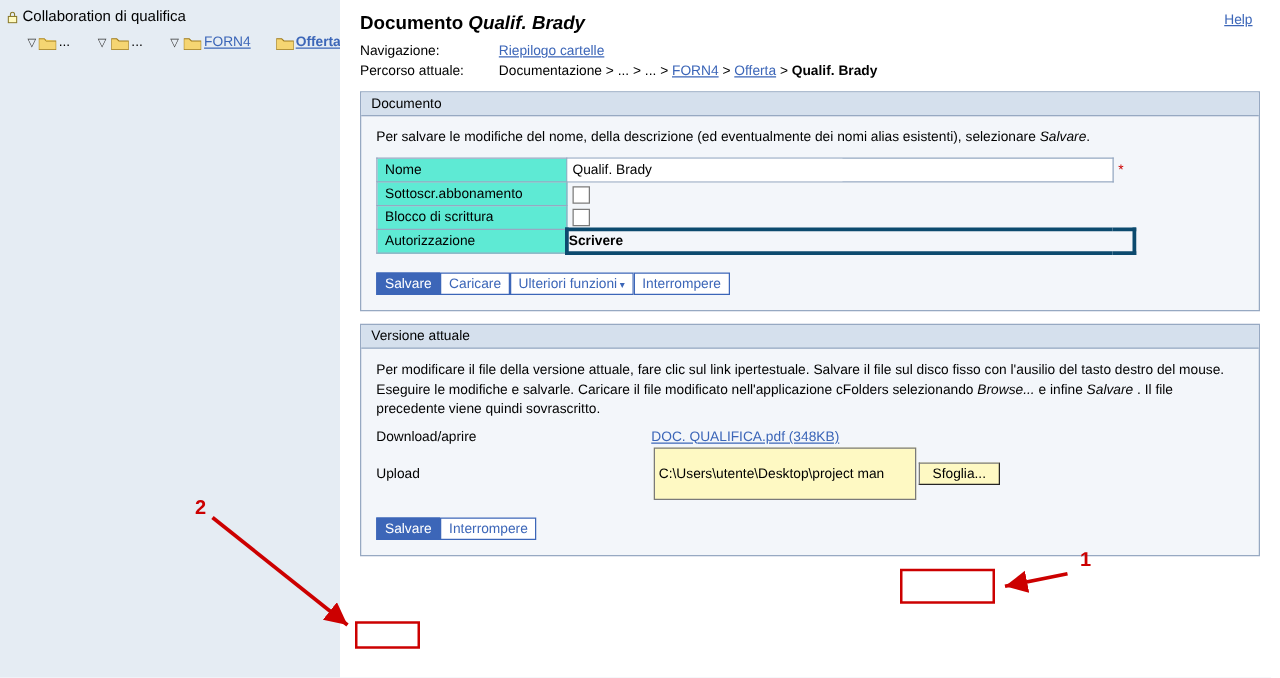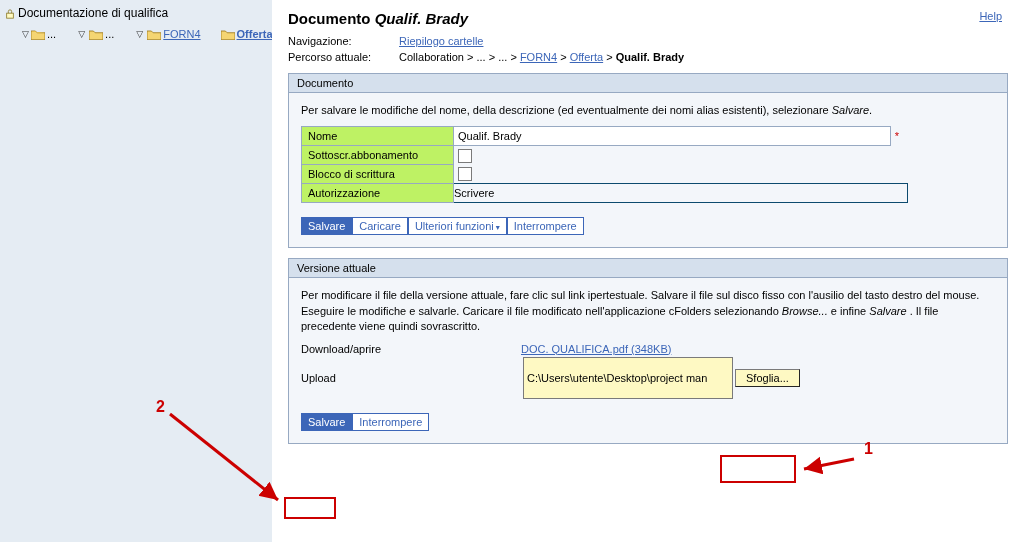--- a/index.html
+++ b/index.html
@@ -75,40 +75,40 @@
     .panel-body {
       padding: 10px 12px 12px 12px;
       font-size: 11px;
     }
     .panel-body p { margin-bottom: 8px; line-height: 1.4; }
     .italic { font-style: italic; }
 
     table.form { border-collapse: collapse; margin-top: 6px; }
     table.form td { padding: 0; vertical-align: middle; }
     table.form td.lbl {
-      background: #bef264;
+      background: #5eead4;
       border: 1px solid #97a9c2;
       padding: 3px 6px;
       width: 152px;
     }
     table.form td.fld {
       border: 1px solid #97a9c2;
       background: #fff;
       padding: 0;
     }
     table.form td.noborder { border: none; background: transparent; padding-left: 4px; }
     .text-input {
       border: none;
       padding: 3px 4px;
       width: 220px;
       font-family: inherit;
       font-size: 11px;
       outline: none;
     }
-    .wide-cell { background: #f3f6fa; border: 1px solid #0c4a6e; padding: 3px 6px; width: 454px; }
+    .wide-cell { background: #f3f6fa; border: 3px solid #0c4a6e; padding: 3px 6px; width: 454px; font-weight: bold; }
     .req { color: #c00; }
     .row-simple { display: flex; margin-top: 4px; }
     .row-simple .lbl2 { width: 134px; border: 1px solid #97a9c2; background: #d5e0ed; padding: 3px 6px; }
     .row-simple .val2 { padding: 3px 6px; }
 
     .btn-row { margin-top: 14px; display: flex; gap: 0; }
     .btn {
       border: 1px solid #3c66b8;
       padding: 2px 6px;
       font-family: inherit;
@@ -176,21 +176,21 @@
 <div class="layout">
 
   <div class="sidebar">
     <div class="tree-title">
       <span class="mini-icon">
         <svg viewBox="0 0 12 12">
             <rect x="2" y="5" width="8" height="6" fill="#fffac0" stroke="#8a7a2a"></rect>
             <path d="M4 5 V3 a2 2 0 0 1 4 0 V5" fill="none" stroke="#8a7a2a"></path>
           </svg>
       </span>
-      <span>Documentazione di qualifica</span>
+      <span>Collaboration di qualifica</span>
     </div>
     <div class="tree">
       <ul>
         <li>
           <span class="toggle">▽</span>
           <span class="folder-icon">
             <svg viewBox="0 0 16 12">
                 <path d="M0 2 h5 l2 2 h9 v8 h-16 z" fill="#f5d572" stroke="#a07c1e"></path>
                 <path d="M0 2 h5 l2 2 h9" fill="#e8c24f"></path>
               </svg>
@@ -240,21 +240,21 @@
       <span>Documento </span><span class="italic">Qualif. Brady</span>
     </div>
 
     <div class="nav-row">
       <span class="label">Navigazione:</span>
       <a href="#">Riepilogo cartelle</a>
     </div>
 
     <div class="nav-row">
       <span class="label">Percorso attuale:</span>
-      <span class="crumb-plain">Collaboration</span>
+      <span class="crumb-plain">Documentazione</span>
       <span class="crumb-plain"> &gt; </span>
       <span class="crumb-plain">...</span>
       <span class="crumb-plain"> &gt; </span>
       <span class="crumb-plain">...</span>
       <span class="crumb-plain"> &gt; </span>
       <a href="#">FORN4</a>
       <span class="crumb-plain"> &gt; </span>
       <a href="#">Offerta</a>
       <span class="crumb-plain"> &gt; </span>
       <span class="crumb-current">Qualif. Brady</span>

